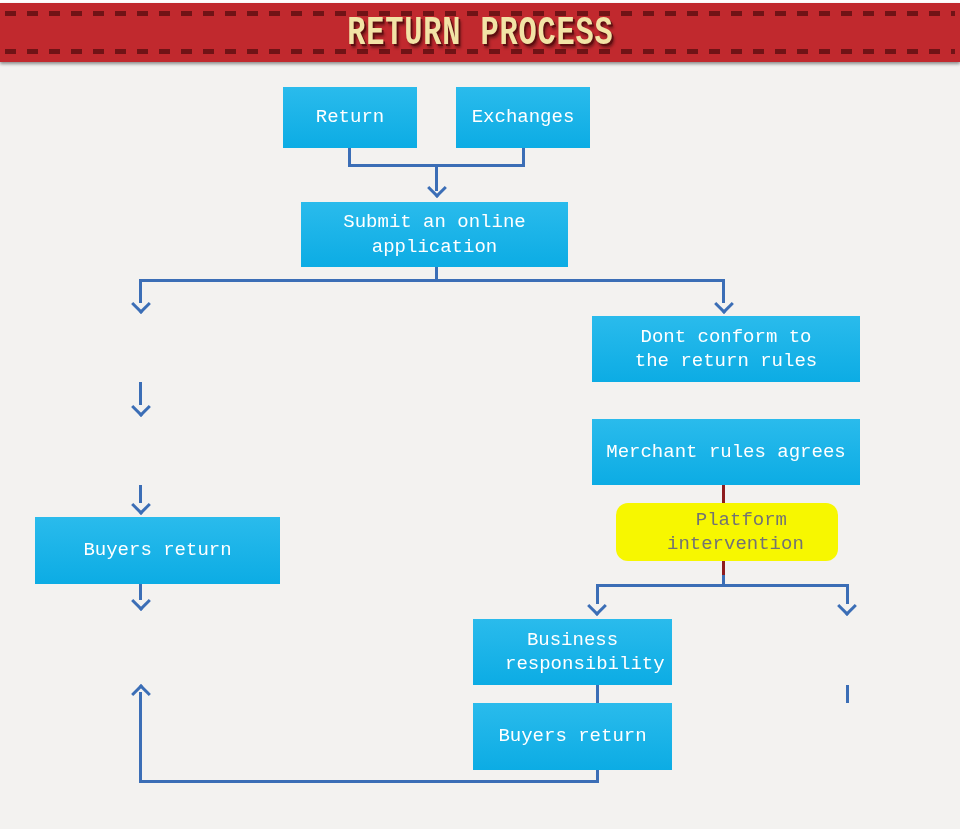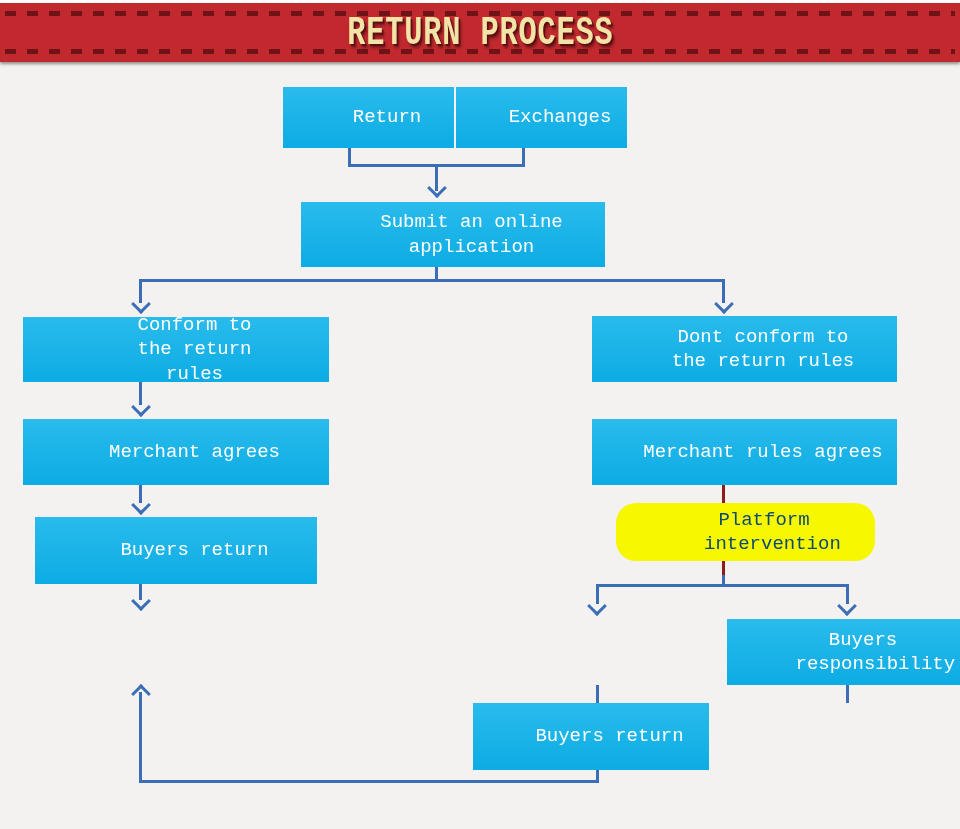--- a/index.html
+++ b/index.html
@@ -41,27 +41,28 @@
     color:#f2e3a6;
     text-shadow:2px 2px 0 #5f0d10,3px 3px 3px rgba(0,0,0,.4);
     white-space:nowrap;
   }
   
   .node{
     position:absolute;
     display:flex;align-items:center;justify-content:center;
     text-align:center;
     background:linear-gradient(180deg,var(--box-top),var(--box-bottom));
-    color:#ffffff;font-size:19px;line-height:1.28;padding-left:37px;
+    color:#ffffff;font-size:19px;line-height:1.28;
   }
   .node span{display:block;}
   .node.alt{
     background:#f7f700;
-    color:#0c4a6e;
-    border-radius:20px;
+    color:#737373;
+    border-radius:12px;
+    text-align:right;
   }
   .mw120 span{max-width:120px;}
   .mw130 span{max-width:135px;}
   .mw150 span{max-width:150px;}
   .mw190 span{max-width:192px;}
   
   .line{position:absolute;background:var(--line);}
   .line.v{width:3px;}
   .line.h{height:3px;}
   .line.red{background:var(--red-line);}
@@ -123,37 +124,31 @@
 
   <div class="node" style="left:283px;top:87px;width:134px;height:61px">
     <span>Return</span>
   </div>
   <div class="node mw190" style="left:301px;top:202px;width:267px;height:65px">
     <span>Submit an online application</span>
   </div>
   <div class="node" style="left:456px;top:87px;width:134px;height:61px">
     <span>Exchanges</span>
   </div>
-  <div class="node mw150" style="left:23px;top:317px;width:269px;height:65px">
-    <span>Conform to the return rules</span>
-  </div>
   <div class="node mw190" style="left:592px;top:316px;width:268px;height:66px">
     <span>Dont conform to the return rules</span>
-  </div>
-  <div class="node" style="left:23px;top:419px;width:269px;height:66px">
-    <span>Merchant agrees</span>
   </div>
   <div class="node" style="left:592px;top:419px;width:268px;height:66px">
     <span>Merchant rules agrees</span>
   </div>
   <div class="node" style="left:35px;top:517px;width:245px;height:67px">
     <span>Buyers return</span>
   </div>
   <div class="node alt mw120" style="left:616px;top:503px;width:222px;height:58px">
     <span>Platform intervention</span>
   </div>
-  <div class="node mw130" style="left:727px;top:619px;width:198px;height:66px">
-    <span>Buyers responsibility</span>
+  <div class="node mw130" style="left:473px;top:619px;width:199px;height:66px">
+    <span>Business responsibility</span>
   </div>
   <div class="node" style="left:473px;top:703px;width:199px;height:67px">
     <span>Buyers return</span>
   </div>
 </div>
 
 </body></html>

